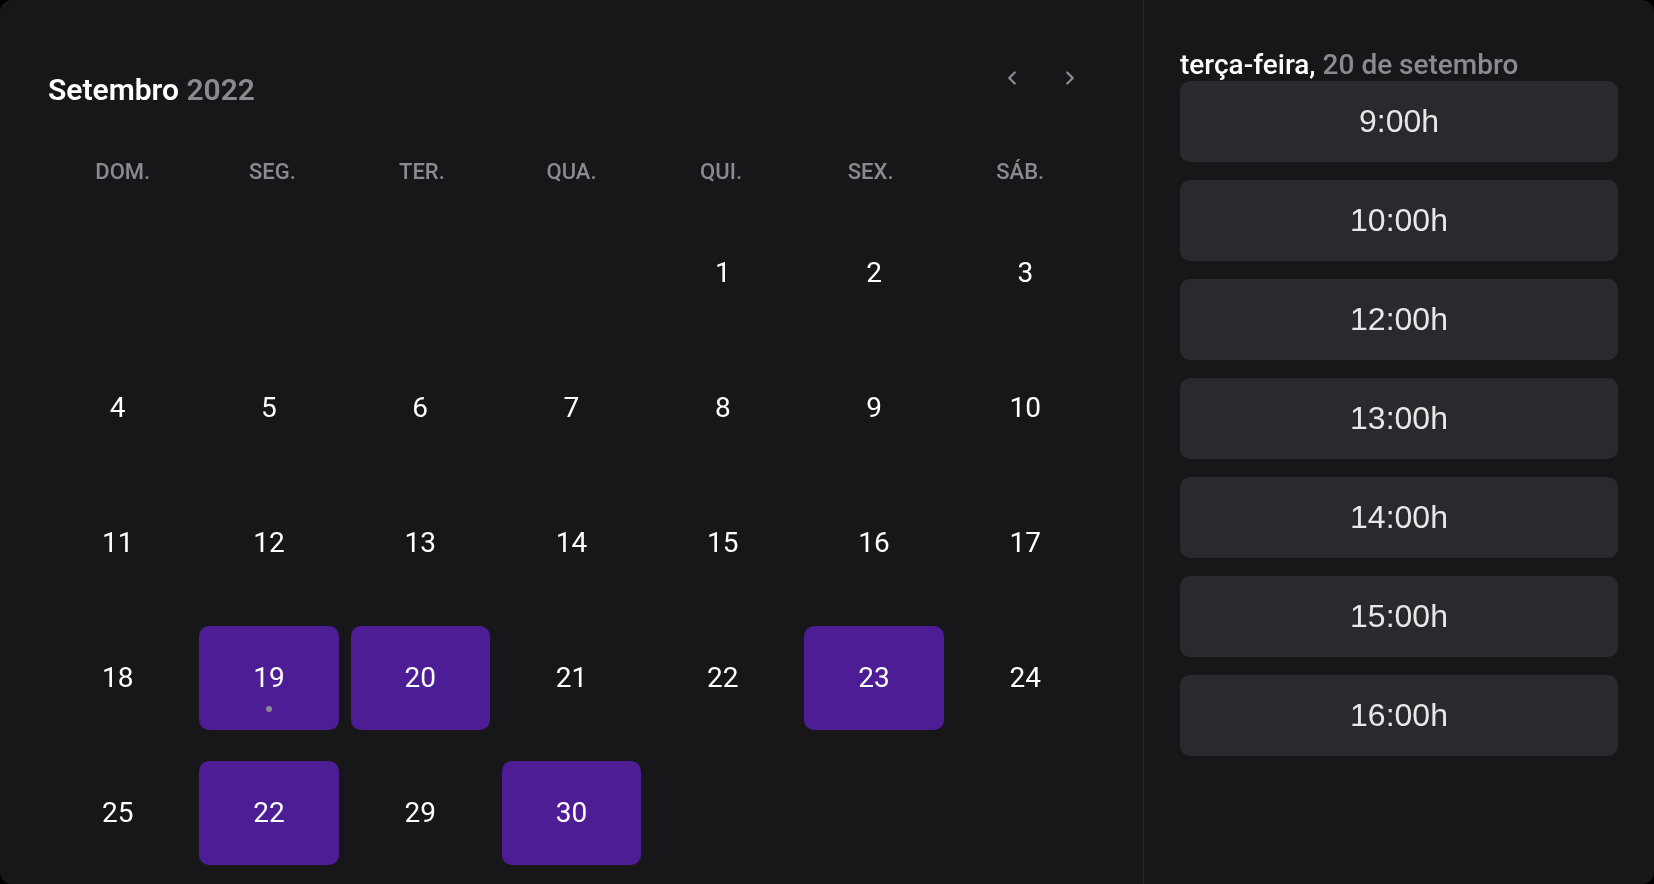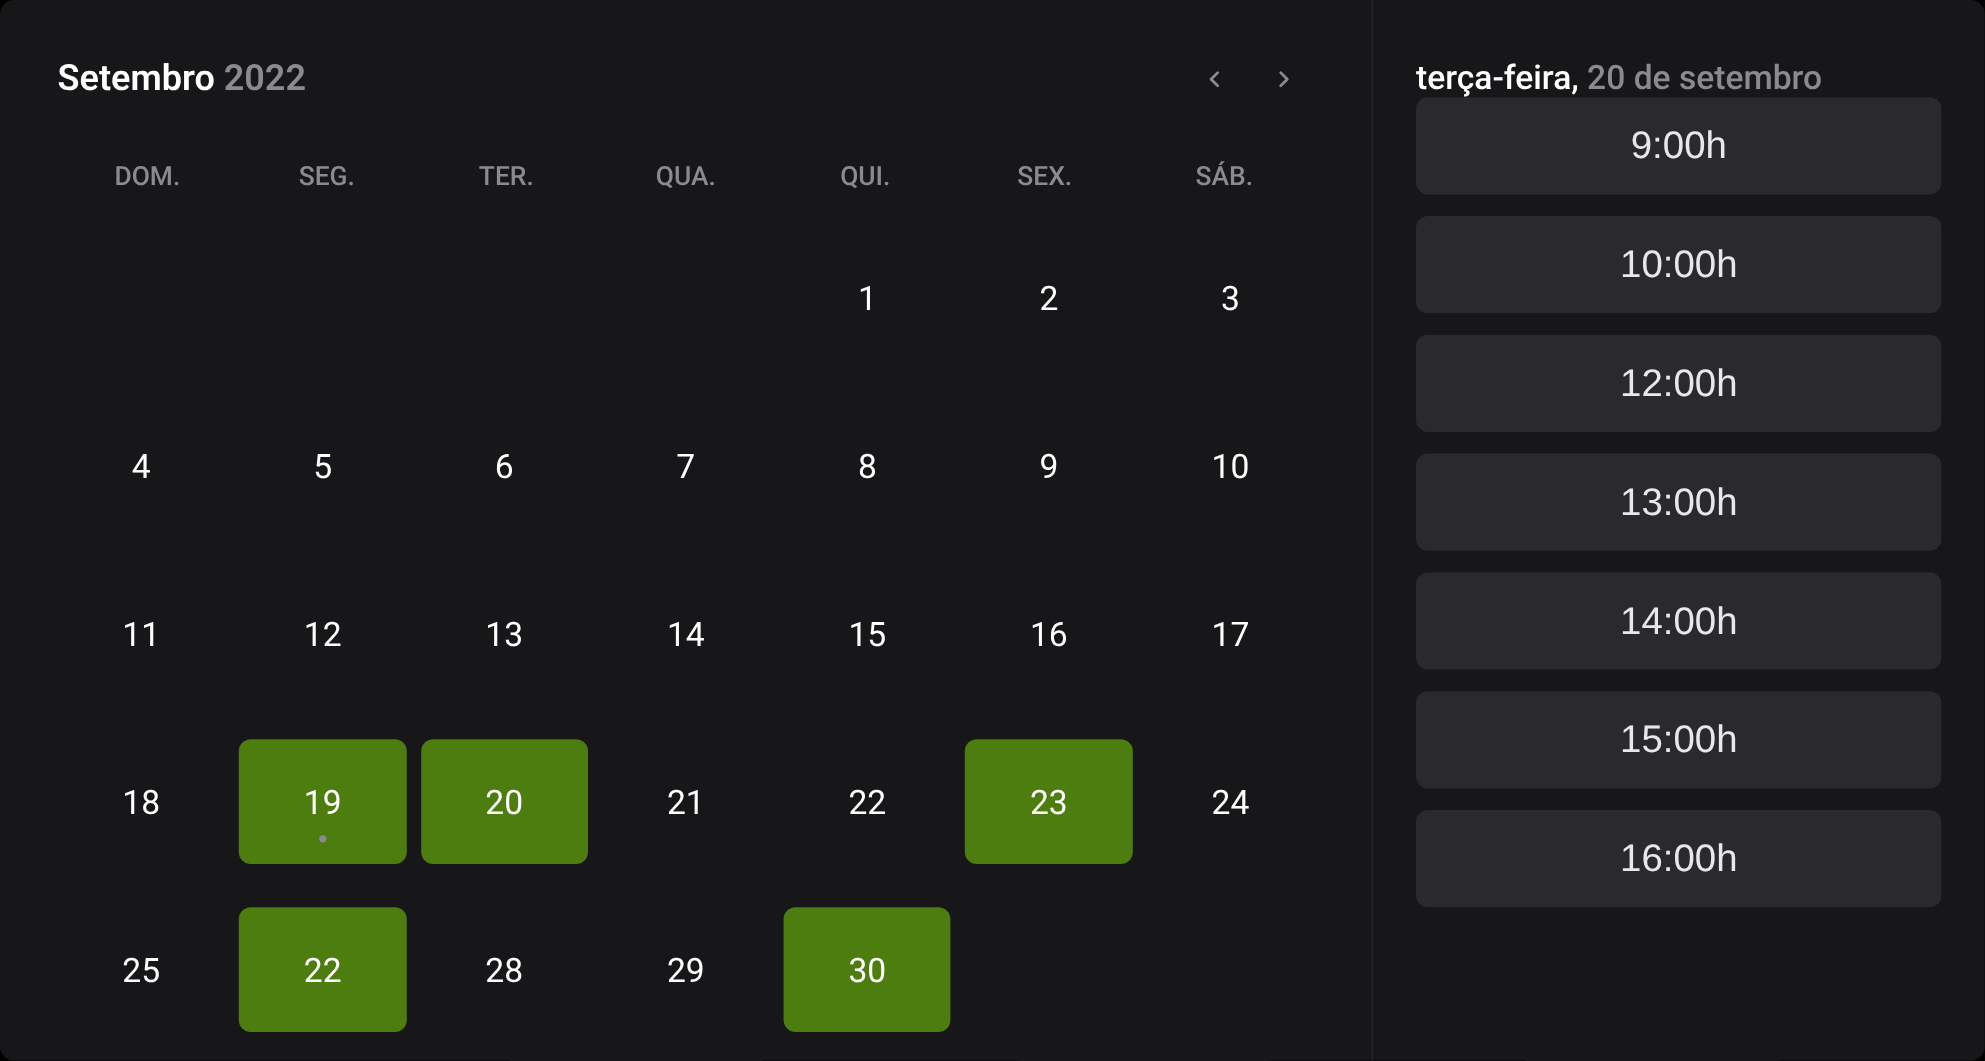--- a/index.html
+++ b/index.html
@@ -30,20 +30,21 @@
     }
     .calendar-header {
       display: flex;
       justify-content: space-between;
       align-items: center;
       margin-bottom: 52px;
     }
     .month-year {
       font-size: 30px;
       font-weight: 600;
+      margin-top: 24px;
     }
     .month-name {
       color: #ffffff;
     }
     .year {
       color: #8a8a90;
     }
     .nav-buttons {
       display: flex;
       gap: 28px;
@@ -90,21 +91,21 @@
       font-weight: 400;
       border-radius: 10px;
       cursor: pointer;
       position: relative;
       height: 104px;
     }
     .day-cell.empty {
       cursor: default;
     }
     .day-cell.highlighted {
-      background: #4d7c0f;
+      background: #4c1d95;
     }
     .day-dot {
       width: 6px;
       height: 6px;
       background: #8a8a90;
       border-radius: 50%;
       position: absolute;
       bottom: 18px;
     }
     .time-panel {
@@ -251,23 +252,20 @@
           <span>23</span>
         </div>
         <div class="day-cell">
           <span>24</span>
         </div>
         <div class="day-cell">
           <span>25</span>
         </div>
         <div class="day-cell highlighted">
           <span>22</span>
-        </div>
-        <div class="day-cell">
-          <span>28</span>
         </div>
         <div class="day-cell">
           <span>29</span>
         </div>
         <div class="day-cell highlighted">
           <span>30</span>
         </div>
       </div>
   </div>
   <div class="time-panel">

